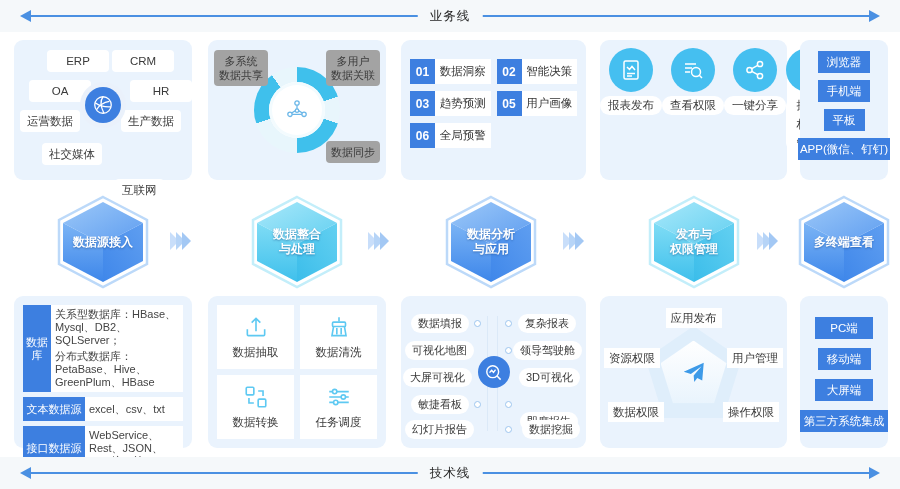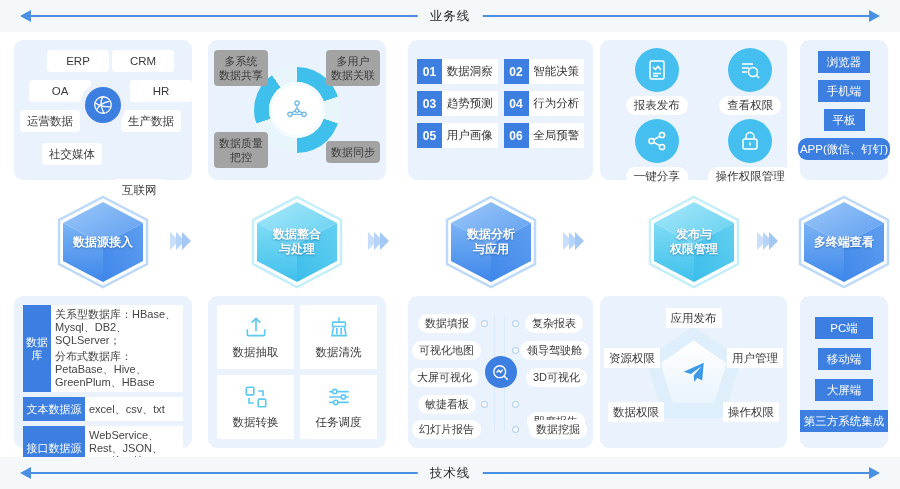--- a/index.html
+++ b/index.html
@@ -37,21 +37,21 @@
   .row.mid{top:192px;height:100px;}
   .row.bot{top:296px;height:156px;}
 
   .panel{
     position:absolute;background:#eaf3fd;border-radius:9px;
     box-sizing:border-box;
   }
   
   .c1{left:14px;width:178px;}
   .c2{left:208px;width:178px;}
-  .c3{left:401px;width:185px;margin-left:7px;}
+  .c3{left:401px;width:185px;}
   .c4{left:600px;width:187px;}
   .c5{left:800px;width:88px;}
   .row.top .panel{height:140px;}
   .row.bot .panel{height:152px;}
 
   
   .srcwrap{position:relative;width:100%;height:100%;}
   .tag{
     position:absolute;background:#fff;border-radius:4px;
     font-size:11.5px;color:#3a3a3a;line-height:22px;text-align:center;
@@ -94,21 +94,21 @@
     display:flex;align-items:center;justify-content:center;font-weight:bold;
   }
   .numitem .t{
     background:#fff;color:#333;font-size:11.5px;flex:1;
     display:flex;align-items:center;justify-content:center;white-space:nowrap;
   }
 
   
   .iconquad{
     position:absolute;left:0;top:8px;width:100%;
-    display:grid;grid-template-columns:1fr 1fr;gap:4px 0;padding-left:10px;
+    display:grid;grid-template-columns:1fr 1fr 1fr 1fr;gap:4px 0;
   }
   .iconcell{display:flex;flex-direction:column;align-items:center;}
   .circ{
     width:44px;height:44px;border-radius:50%;background:#45bff0;
     display:flex;align-items:center;justify-content:center;
   }
   .circlabel{
     margin-top:4px;background:#fff;border-radius:11px;
     font-size:11.5px;color:#3a3a3a;line-height:19px;padding:0 8px;
     text-align:center;white-space:nowrap;
@@ -250,45 +250,37 @@
           </div>
         </div>
         <div class="q" style="left:6px;top:10px;">
           <span>多系统</span><br>
           <span>数据共享</span>
         </div>
         <div class="q" style="right:6px;top:10px;">
           <span>多用户</span><br>
           <span>数据关联</span>
         </div>
-        <div class="q" style="left:6px;bottom:12px;">
-          <span>数据质量</span><br>
-          <span>把控</span>
-        </div>
         <div class="q" style="right:6px;bottom:17px;margin-left:27px;">数据同步</div>
       </div>
     </div>
 
     <div class="panel c3">
       <div class="numgrid">
         <div class="numitem">
           <div class="n">01</div>
           <div class="t">数据洞察</div>
         </div>
         <div class="numitem">
           <div class="n">02</div>
           <div class="t">智能决策</div>
         </div>
         <div class="numitem">
           <div class="n">03</div>
           <div class="t">趋势预测</div>
-        </div>
-        <div class="numitem">
-          <div class="n">04</div>
-          <div class="t">行为分析</div>
         </div>
         <div class="numitem">
           <div class="n">05</div>
           <div class="t">用户画像</div>
         </div>
         <div class="numitem">
           <div class="n">06</div>
           <div class="t">全局预警</div>
         </div>
       </div>
@@ -338,21 +330,21 @@
           <div class="circlabel" style="max-width:84px;white-space:normal;">操作权限管理</div>
         </div>
       </div>
     </div>
 
     <div class="panel c5 ovf">
       <div class="chips">
         <div class="chip">浏览器</div>
         <div class="chip">手机端</div>
         <div class="chip">平板</div>
-        <div class="chip wide" style="width:92px;border-radius:9px;">APP(微信、钉钉)</div>
+        <div class="chip wide" style="width:92px;">APP(微信、钉钉)</div>
       </div>
     </div>
   </div>
 
   <div class="row mid">
 
     <div class="hexwrap hx1">
       <svg class="hex" viewBox="0 0 96 96">
         <defs>
           <linearGradient id="gA" x1="0" y1="0" x2="0" y2="1">

